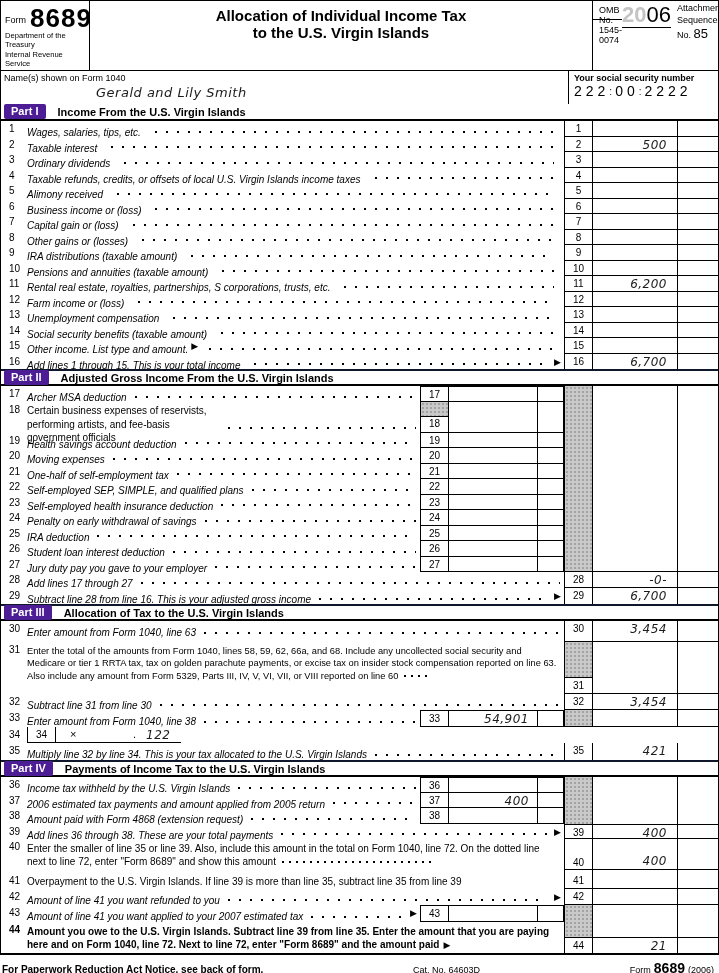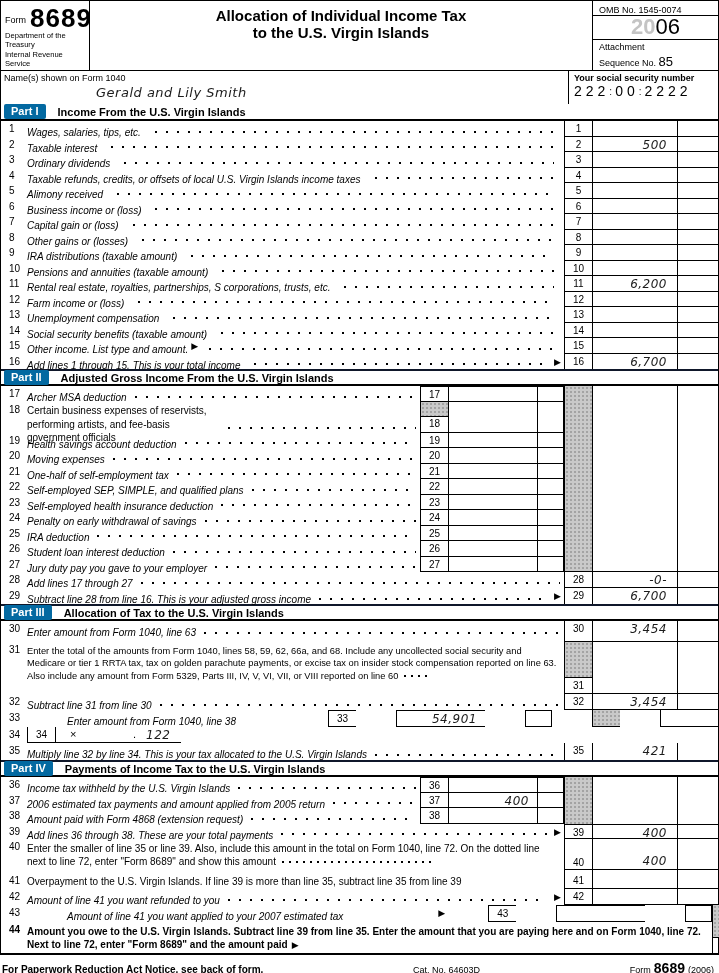--- a/index.html
+++ b/index.html
@@ -11,47 +11,47 @@
   
   .hdr { display:flex; border-bottom:1px solid #000; height:70px; }
   .hdr-left { width:89px; border-right:1px solid #000; padding:2px 2px 2px 4px; display:flex; flex-direction:column; }
   .form-line { display:flex; gap:4px; }
   .form-word { font-size:9px; padding-top:12px; }
   .form-num  { font-size:26px; font-weight:bold; letter-spacing:1px; line-height:1; padding-top:2px; }
   .agency { font-size:7.6px; line-height:1.25; margin-top:auto; padding-bottom:1px; }
   .hdr-center { flex:1; text-align:center; padding-top:6px; }
   .t1 { font-size:15px; font-weight:bold; line-height:1.15; }
   .attach { font-size:11px; font-weight:bold; margin-top:9px; }
-  .hdr-right { width:126px; border-left:1px solid #000; display:flex; flex-direction:column; }
+  .hdr-right { width:126px; border-left:1px solid #000; display:flex; flex-direction:row; }
   .omb { border-bottom:1px solid #000; font-size:9px; padding:4px 0 0 6px; height:19px; }
   .yearcell { border-bottom:1px solid #000; height:27px; display:flex; justify-content:center; align-items:flex-end; padding-bottom:1px; }
   .y20 { font-size:22px; font-weight:bold; color:#c4c4c4; line-height:1; }
   .y06 { font-size:22px; font-weight:normal; color:#000; line-height:1; }
   .attachcell { font-size:9px; padding:2px 8px 0 6px; line-height:1.3; }
   .seqno { font-size:13px; }
 
   
   .namerow { display:flex; height:33px; }
   .nr-left { flex:1; padding:2px 0 0 3px; }
   .nr-label { font-size:9px; }
   .nr-value { margin:2px 0 0 92px; font-size:13px; }
   .hand { font-family:"DejaVu Sans",sans-serif; font-style:italic; color:#1c1c1c; letter-spacing:.5px; }
   .ssnbox { width:150px; border-left:1px solid #000; padding:2px 0 0 5px; }
   .ssn-label { font-size:9px; font-weight:bold; }
   .ssn-value { margin-top:0; font-size:14px; display:flex; align-items:center; letter-spacing:4px; }
   .ssn-sep { font-size:10px; letter-spacing:0; padding:0 3px 0 0; color:#222; }
 
   
   .partbar { display:flex; align-items:center; height:17px; border-top:2px solid #0f172a; border-bottom:2px solid #000; padding-left:3px; }
-  .ptag { background:#0369a1; color:#fff; font-weight:bold; font-size:11px; padding:1px 7px 2px; border-radius:2px; }
+  .ptag { background:#4c1d95; color:#fff; font-weight:bold; font-size:11px; padding:1px 7px 2px; border-radius:2px; }
   .ptitle { font-weight:bold; font-size:11px; margin-left:12px; }
 
   
   .row { display:flex; align-items:stretch; }
-  .h155 { height:15.5px; } .h16 { height:16px; } .h17 { height:17px; } .h175 { height:17.5px;gap:40px; }
+  .h155 { height:15.5px; } .h16 { height:16px; } .h17 { height:17px; } .h175 { height:17.5px; }
   .h19 { height:19px; } .h20 { height:21px; } .h31 { height:31px; } .h52 { height:52px; }
   .ln { width:26px; padding:2px 0 0 8px; font-size:10px; flex:none; }
   .lbl { font-size:10px; padding-top:6px; white-space:nowrap;font-style:italic; }
   .lblwrap { font-size:10px; padding-top:2.5px; white-space:normal; line-height:1.35; flex:1; padding-right:5px; }
   .small { font-size:9.3px; }
   .dots { flex:1; align-self:flex-end; height:2px; margin:0 4px 4px 8px;
           background-image:repeating-linear-gradient(to right,#000 0 1.6px,transparent 1.6px 11px); }
   .idots { display:inline-block; height:1.6px; vertical-align:2px; margin-left:6px;
            background-image:repeating-linear-gradient(to right,#000 0 1.6px,transparent 1.6px 7px); } .w150 { width:150px; } .w28i { width:28px; }
   .arr { font-size:9px; padding-top:3px; margin:0 3px; flex:none; }

